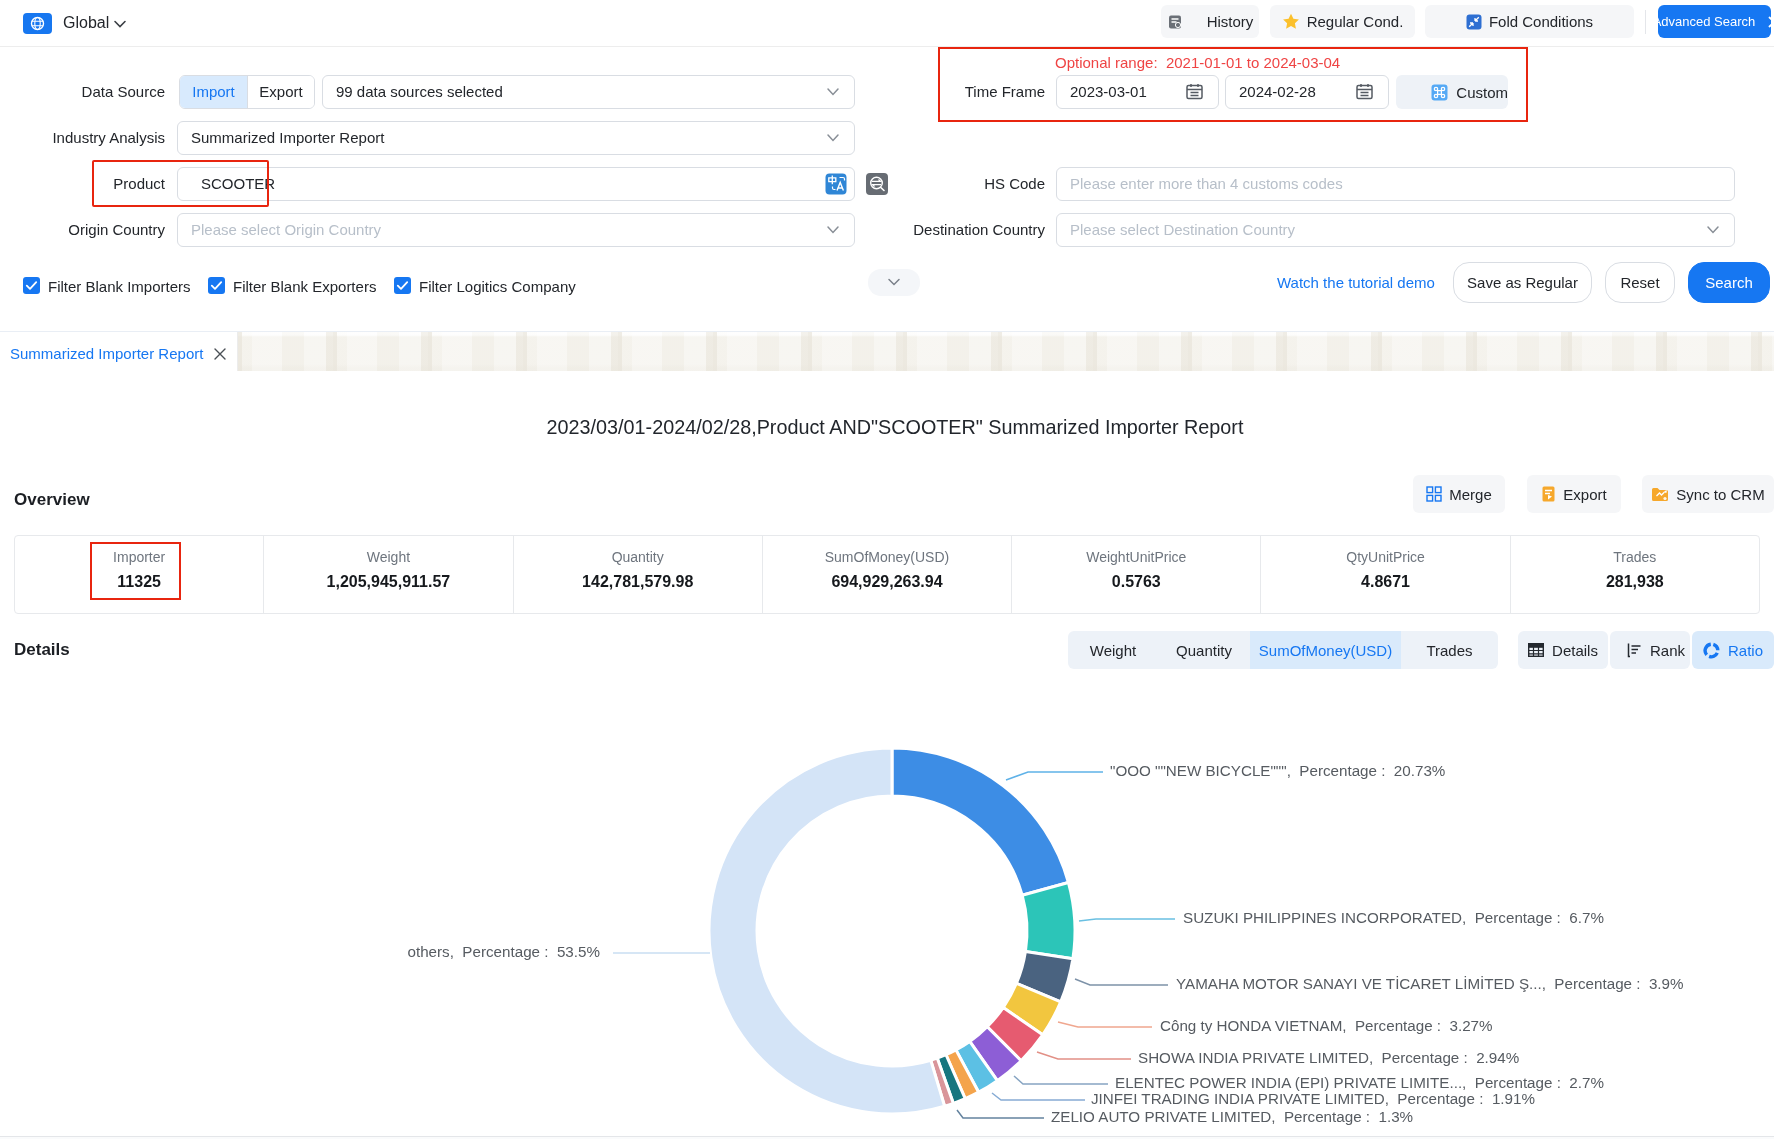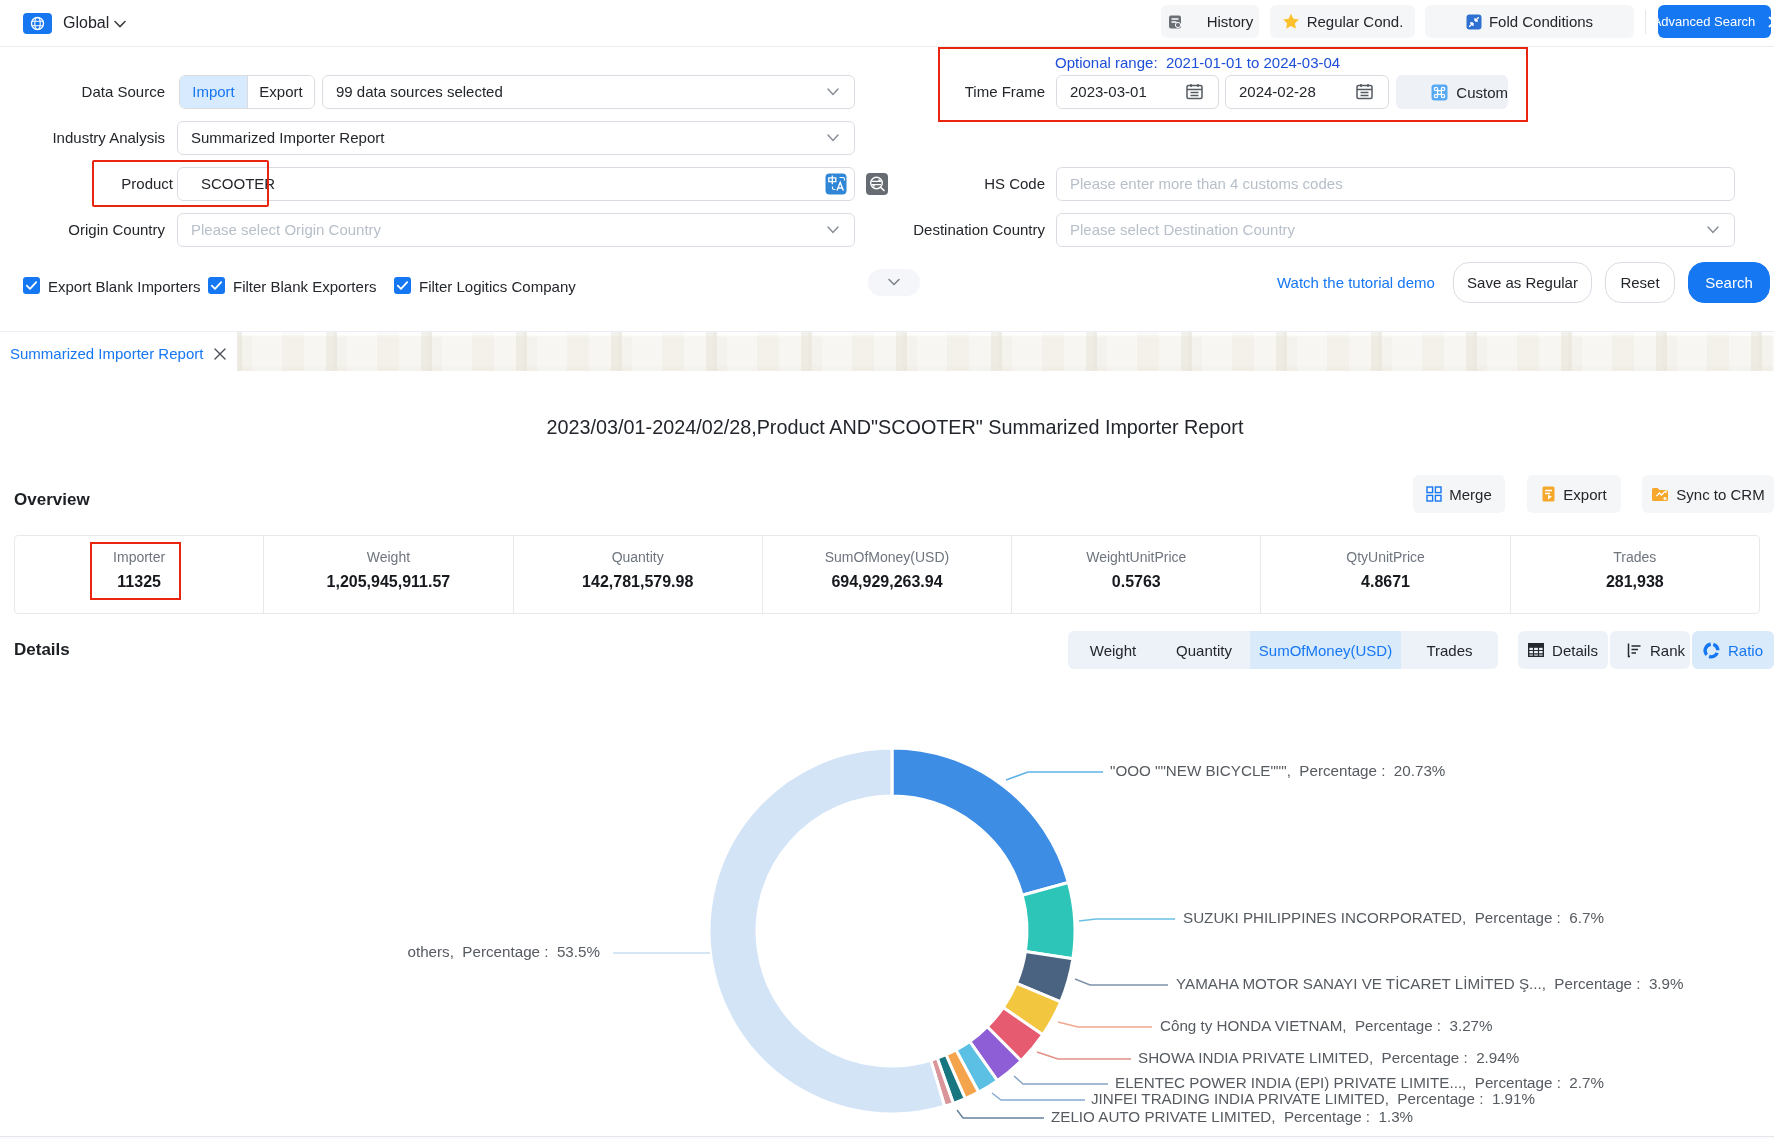--- a/index.html
+++ b/index.html
@@ -83,21 +83,21 @@
 <div class="abs" style="left:179px;top:75px;width:136px;height:34px;border:1px solid #d9dde3;border-radius:6px;overflow:hidden;display:flex;">
   <div style="width:68px;background:#d8eafd;color:#1677f2;font-size:15px;line-height:32px;text-align:center;">Import</div>
   <div style="width:68px;background:#fff;color:#23262b;font-size:15px;line-height:32px;text-align:center;border-left:1px solid #d9dde3;">Export</div>
 </div>
 <div class="inp" style="left:322px;top:75px;width:533px;">99 data sources selected</div>
 <svg class="abs" style="left:826px;top:87px" width="14" height="10" viewBox="0 0 14 10">
     <path d="M2 2 L7 7.5 L12 2" stroke="#888e96" stroke-width="1.5" fill="none" stroke-linecap="round"></path>
   </svg>
 
 <div class="lbl" style="left:880px;top:75px;width:165px;">Time Frame</div>
-<div class="abs" style="left:1055px;top:54px;font-size:15px;color:#1d4ed8;">Optional range:&nbsp; 2021-01-01 to 2024-03-04</div>
+<div class="abs" style="left:1055px;top:54px;font-size:15px;color:#ef4444;">Optional range:&nbsp; 2021-01-01 to 2024-03-04</div>
 <div class="inp" style="left:1056px;top:75px;width:163px;">2023-03-01</div>
 <svg class="abs" style="left:1186px;top:83px" width="17" height="17" viewBox="0 0 17 17">
     <rect x="1" y="2.5" width="15" height="13" rx="1.5" fill="none" stroke="#555b63" stroke-width="1.5"></rect>
     <path d="M1 6.5 H16" stroke="#555b63" stroke-width="1.5"></path>
     <path d="M5 1 V4 M12 1 V4" stroke="#555b63" stroke-width="1.5"></path>
     <path d="M4.5 9.5 H12.5 M4.5 12.5 H12.5" stroke="#555b63" stroke-width="1.3"></path>
   </svg>
 <div class="inp" style="left:1225px;top:75px;width:164px;">2024-02-28</div>
 <svg class="abs" style="left:1356px;top:83px" width="17" height="17" viewBox="0 0 17 17">
     <rect x="1" y="2.5" width="15" height="13" rx="1.5" fill="none" stroke="#555b63" stroke-width="1.5"></rect>
@@ -119,21 +119,21 @@
 <span>Custom</span>
   </div>
 <div class="redbox" style="left:938px;top:47px;width:590px;height:75px;"></div>
 
 <div class="lbl" style="left:0;top:121px;width:165px;">Industry Analysis</div>
 <div class="inp" style="left:177px;top:121px;width:678px;">Summarized Importer Report</div>
 <svg class="abs" style="left:826px;top:133px" width="14" height="10" viewBox="0 0 14 10">
     <path d="M2 2 L7 7.5 L12 2" stroke="#888e96" stroke-width="1.5" fill="none" stroke-linecap="round"></path>
   </svg>
 
-<div class="lbl" style="left:8px;top:167px;width:165px;">Product</div>
+<div class="lbl" style="left:0;top:167px;width:165px;">Product</div>
 <div class="inp" style="left:177px;top:167px;width:678px;padding-left:23px;">SCOOTER</div>
 <svg class="abs" style="left:825px;top:173px" width="22" height="22" viewBox="0 0 22 22">
     <rect x="0.5" y="0.5" width="21" height="21" rx="4" fill="#2f86d6"></rect>
     <path d="M7.3 2.6 V11.2 M3.8 4.9 H10.8 V8.7 H3.8 Z" stroke="#fff" stroke-width="1.3" fill="none"></path>
     <path d="M12 17.5 L15.2 9.5 L18.4 17.5 M13.1 15 h4.2" stroke="#fff" stroke-width="1.4" fill="none"></path>
     <path d="M14.5 4.5 h3.5 a1.5 1.5 0 0 1 1.5 1.5 v1.5" stroke="#fff" stroke-width="1.2" fill="none"></path>
     <path d="M7.5 13.5 v1.5 a1.5 1.5 0 0 0 1.5 1.5 h1.5" stroke="#fff" stroke-width="1.2" fill="none"></path>
   </svg>
 <div class="abs" style="left:866px;top:173px;width:22px;height:22px;background:#676c73;border-radius:4px;">
 <svg width="22" height="22" viewBox="0 0 22 22">
@@ -155,21 +155,21 @@
 
 <div class="lbl" style="left:880px;top:213px;width:165px;">Destination Country</div>
 <div class="inp ph" style="left:1056px;top:213px;width:679px;">Please select Destination Country</div>
 <svg class="abs" style="left:1706px;top:225px" width="14" height="10" viewBox="0 0 14 10">
     <path d="M2 2 L7 7.5 L12 2" stroke="#888e96" stroke-width="1.5" fill="none" stroke-linecap="round"></path>
   </svg>
 
 <div class="ckb" style="left:23px;top:277px;"><svg width="17" height="17" viewBox="0 0 17 17">
       <path d="M3.8 8.6 L7 11.8 L13.2 5.2" stroke="#fff" stroke-width="1.8" fill="none" stroke-linecap="round" stroke-linejoin="round"></path>
     </svg></div>
-<div class="cklbl" style="left:48px;top:278px;">Export Blank Importers</div>
+<div class="cklbl" style="left:48px;top:278px;">Filter Blank Importers</div>
 <div class="ckb" style="left:208px;top:277px;"><svg width="17" height="17" viewBox="0 0 17 17">
       <path d="M3.8 8.6 L7 11.8 L13.2 5.2" stroke="#fff" stroke-width="1.8" fill="none" stroke-linecap="round" stroke-linejoin="round"></path>
     </svg></div>
 <div class="cklbl" style="left:233px;top:278px;">Filter Blank Exporters</div>
 <div class="ckb" style="left:394px;top:277px;"><svg width="17" height="17" viewBox="0 0 17 17">
       <path d="M3.8 8.6 L7 11.8 L13.2 5.2" stroke="#fff" stroke-width="1.8" fill="none" stroke-linecap="round" stroke-linejoin="round"></path>
     </svg></div>
 <div class="cklbl" style="left:419px;top:278px;">Filter Logitics Company</div>
 
 <div class="abs" style="left:868px;top:269px;width:52px;height:27px;background:#f4f6f9;border-radius:13px;display:flex;align-items:center;justify-content:center;">

